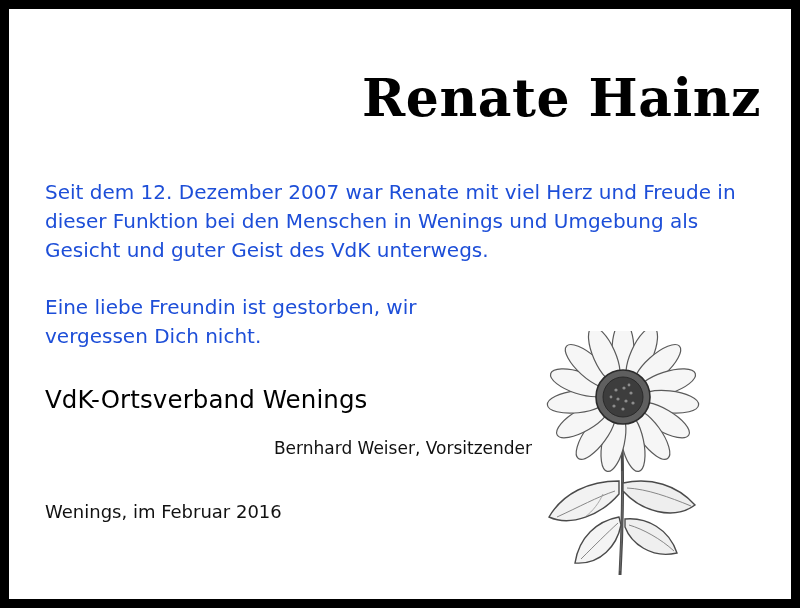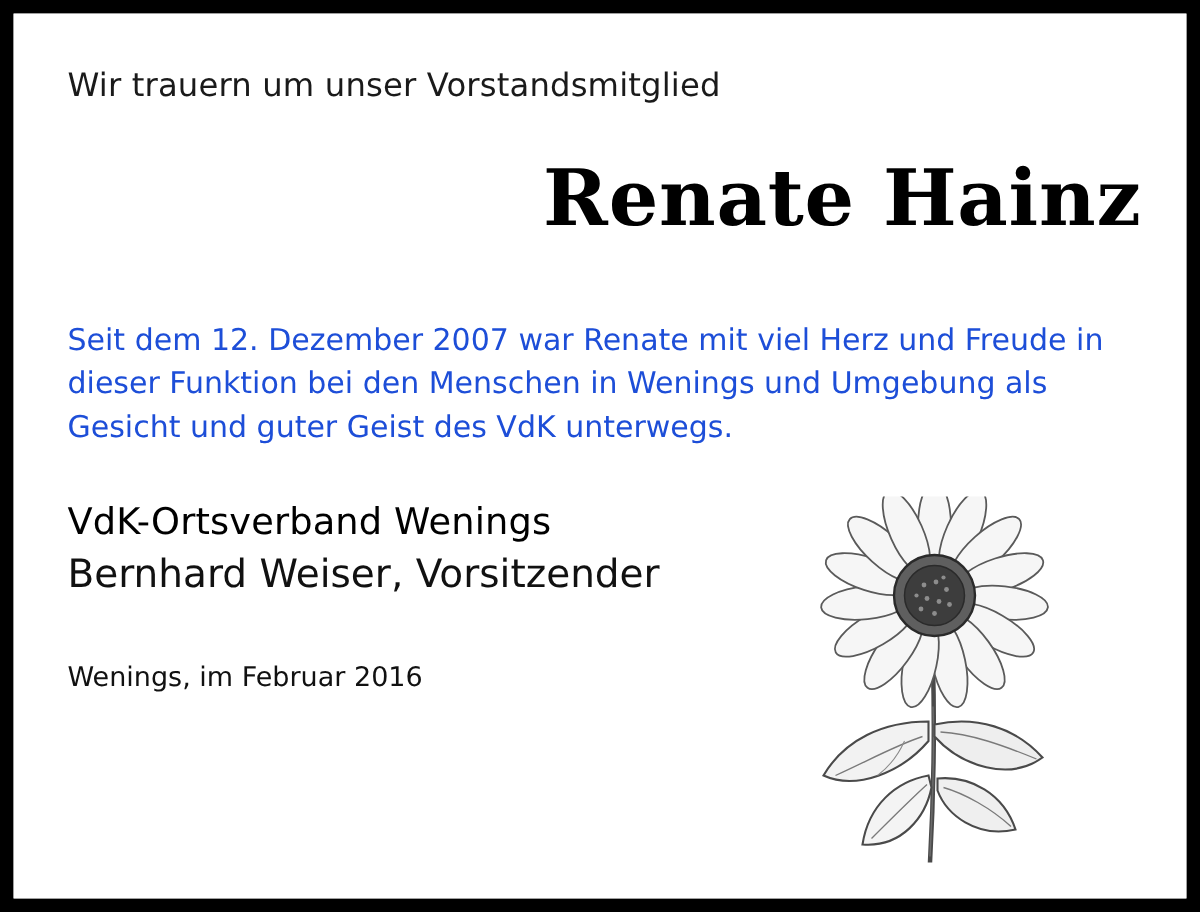--- a/index.html
+++ b/index.html
@@ -63,24 +63,25 @@
   }
   .org-name {
     font-weight: normal;
     font-size: 24.5px;
     line-height: 1.2;
     color: #000000;
     margin: 34px 0 0 4px;
     letter-spacing: 0.1px;
   }
   .org-person {
-    font-size: 26px;
+    font-size: 17px;
     line-height: 1.25;
     color: #111111;
-    margin: 4px 0 0 4px;
+    margin: 24px 0 0 4px;
+    text-align: center;
   }
   .place-date {
     font-size: 18px;
     line-height: 1.25;
     color: #111111;
     margin: 42px 0 0 4px;
   }
   .flower {
     position: absolute;
     right: 62px;
@@ -89,26 +90,26 @@
     height: 250px;
     pointer-events: none;
   }
 </style>
 </head>
 <body>
 
 <div id="obituary-notice">
   <div class="inner">
 
-    <div class="intro-line">Wir trauern um unser Vorstandsmitglied</div>
 
     <div class="deceased-name">Renate Hainz</div>
 
     <p class="body-paragraph para-main">Seit dem 12. Dezember 2007 war Renate mit viel Herz und Freude in dieser Funktion bei den Menschen in Wenings und Umgebung als Gesicht und guter Geist des VdK unterwegs.</p>
 
+    <p class="body-paragraph para-second">Eine liebe Freundin ist gestorben, wir vergessen Dich nicht.</p>
 
     <div class="org-name">VdK-Ortsverband Wenings</div>
 
     <div class="org-person">Bernhard Weiser, Vorsitzender</div>
 
     <div class="place-date">Wenings, im Februar 2016</div>
 
     <svg class="flower" viewBox="0 0 210 250" aria-hidden="true">
       <g stroke="#3a3a3a" stroke-width="1.1" fill="none">
 

